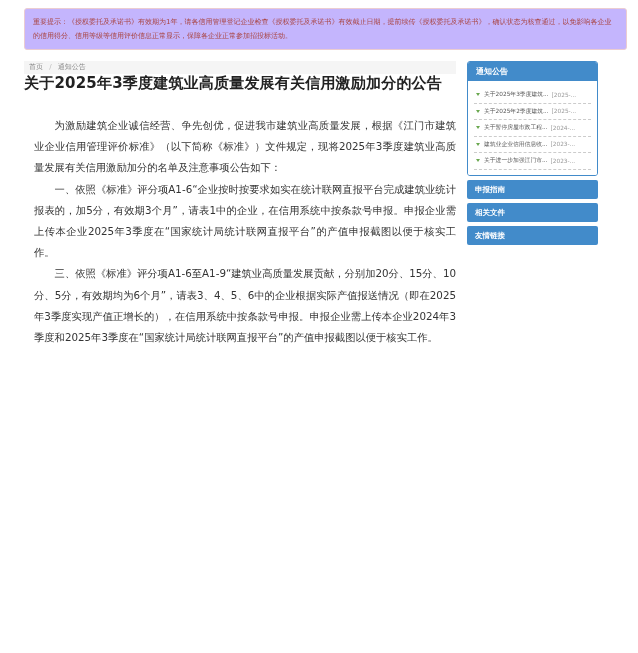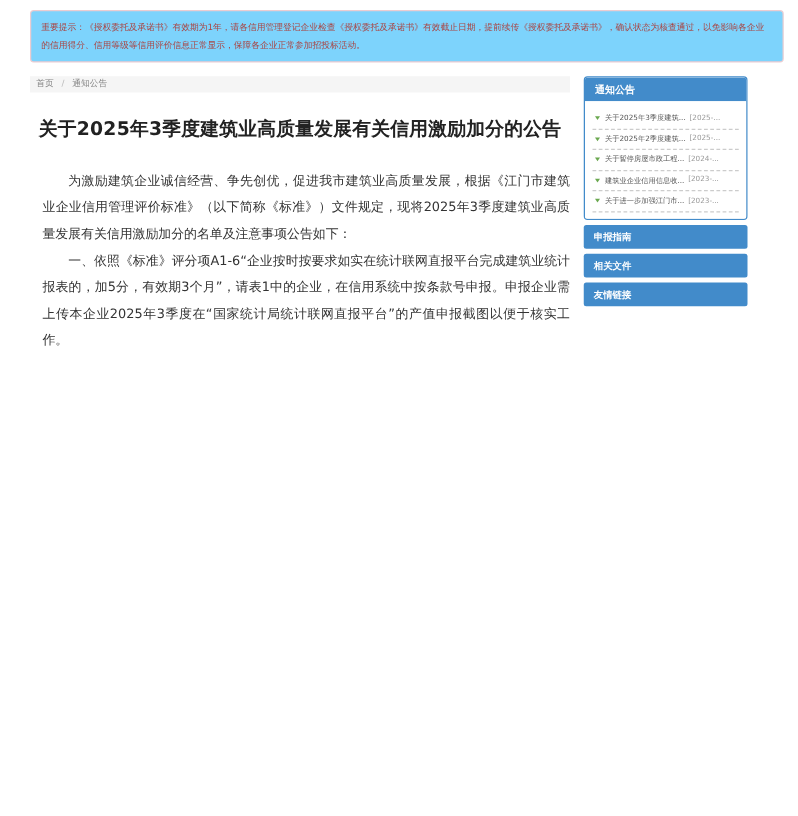--- a/index.html
+++ b/index.html
@@ -1,32 +1,32 @@
 <!DOCTYPE html>
 <html><head>
 <meta charset="utf-8">
 <style>
   * { box-sizing: border-box; margin: 0; padding: 0; }
   html, body { width: 638px; height: 653px; background: #ffffff; overflow: hidden; }
   body { font-family: "DejaVu Sans", "Liberation Sans", sans-serif; color: #333; position: relative; }
 
   .alert {
     position: absolute; left: 24px; top: 8px; width: 603px; height: 42px;
-    background: #7dd3fc; border: 1px solid #ebccd1; border-radius: 3px;
+    background: #c4b5fd; border: 1px solid #ebccd1; border-radius: 3px;
     padding: 6px 8px 0 8px; color: #a94442; font-size: 7px; line-height: 14px;
   }
 
   .main { position: absolute; left: 24px; top: 61px; width: 430px; }
   .breadcrumb {
     height: 13px; background: #f5f5f5; font-size: 7px; color: #888;
     line-height: 13px; padding-left: 5px; width: 432px;
   }
   .breadcrumb .sep { margin: 0 4px; color: #bbb; }
   .title {
-    margin-top: 20px; text-align: center; font-size: 15px; color: #222;
+    text-align: left; font-size: 15px; color: #222;
     letter-spacing: 0.2px; width: 432px; white-space: nowrap;
   }
   .content {
     margin-top: 22px; margin-left: 10px; width: 422px;
     font-size: 10.3px; line-height: 21.2px; color: #333; text-align: justify;
   }
   .content p { text-indent: 2em; }
 
   .sidebar { position: absolute; left: 467px; top: 61px; width: 131px; }
   .panel { border: 1px solid #428bca; border-radius: 3px; overflow: hidden; }
@@ -62,20 +62,21 @@
     <span>首页</span>
     <span class="sep">/</span>
     <span>通知公告</span>
   </div>
 
   <h1 class="title">关于2025年3季度建筑业高质量发展有关信用激励加分的公告</h1>
 
   <div class="content">
     <p>为激励建筑企业诚信经营、争先创优，促进我市建筑业高质量发展，根据《江门市建筑业企业信用管理评价标准》（以下简称《标准》）文件规定，现将2025年3季度建筑业高质量发展有关信用激励加分的名单及注意事项公告如下：</p>
     <p>一、依照《标准》评分项A1-6“企业按时按要求如实在统计联网直报平台完成建筑业统计报表的，加5分，有效期3个月”，请表1中的企业，在信用系统中按条款号申报。申报企业需上传本企业2025年3季度在“国家统计局统计联网直报平台”的产值申报截图以便于核实工作。</p>
+    <p>三、依照《标准》评分项A1-6至A1-9“建筑业高质量发展贡献，分别加20分、15分、10分、5分，有效期均为6个月”，请表3、4、5、6中的企业根据实际产值报送情况（即在2025年3季度实现产值正增长的），在信用系统中按条款号申报。申报企业需上传本企业2024年3季度和2025年3季度在“国家统计局统计联网直报平台”的产值申报截图以便于核实工作。</p>
   </div>
 
 </div>
 
 <div class="sidebar">
   <div class="panel">
     <div class="panel-head">通知公告</div>
     <div class="panel-body">
       <div class="news-item">
         <span class="tri"></span>

